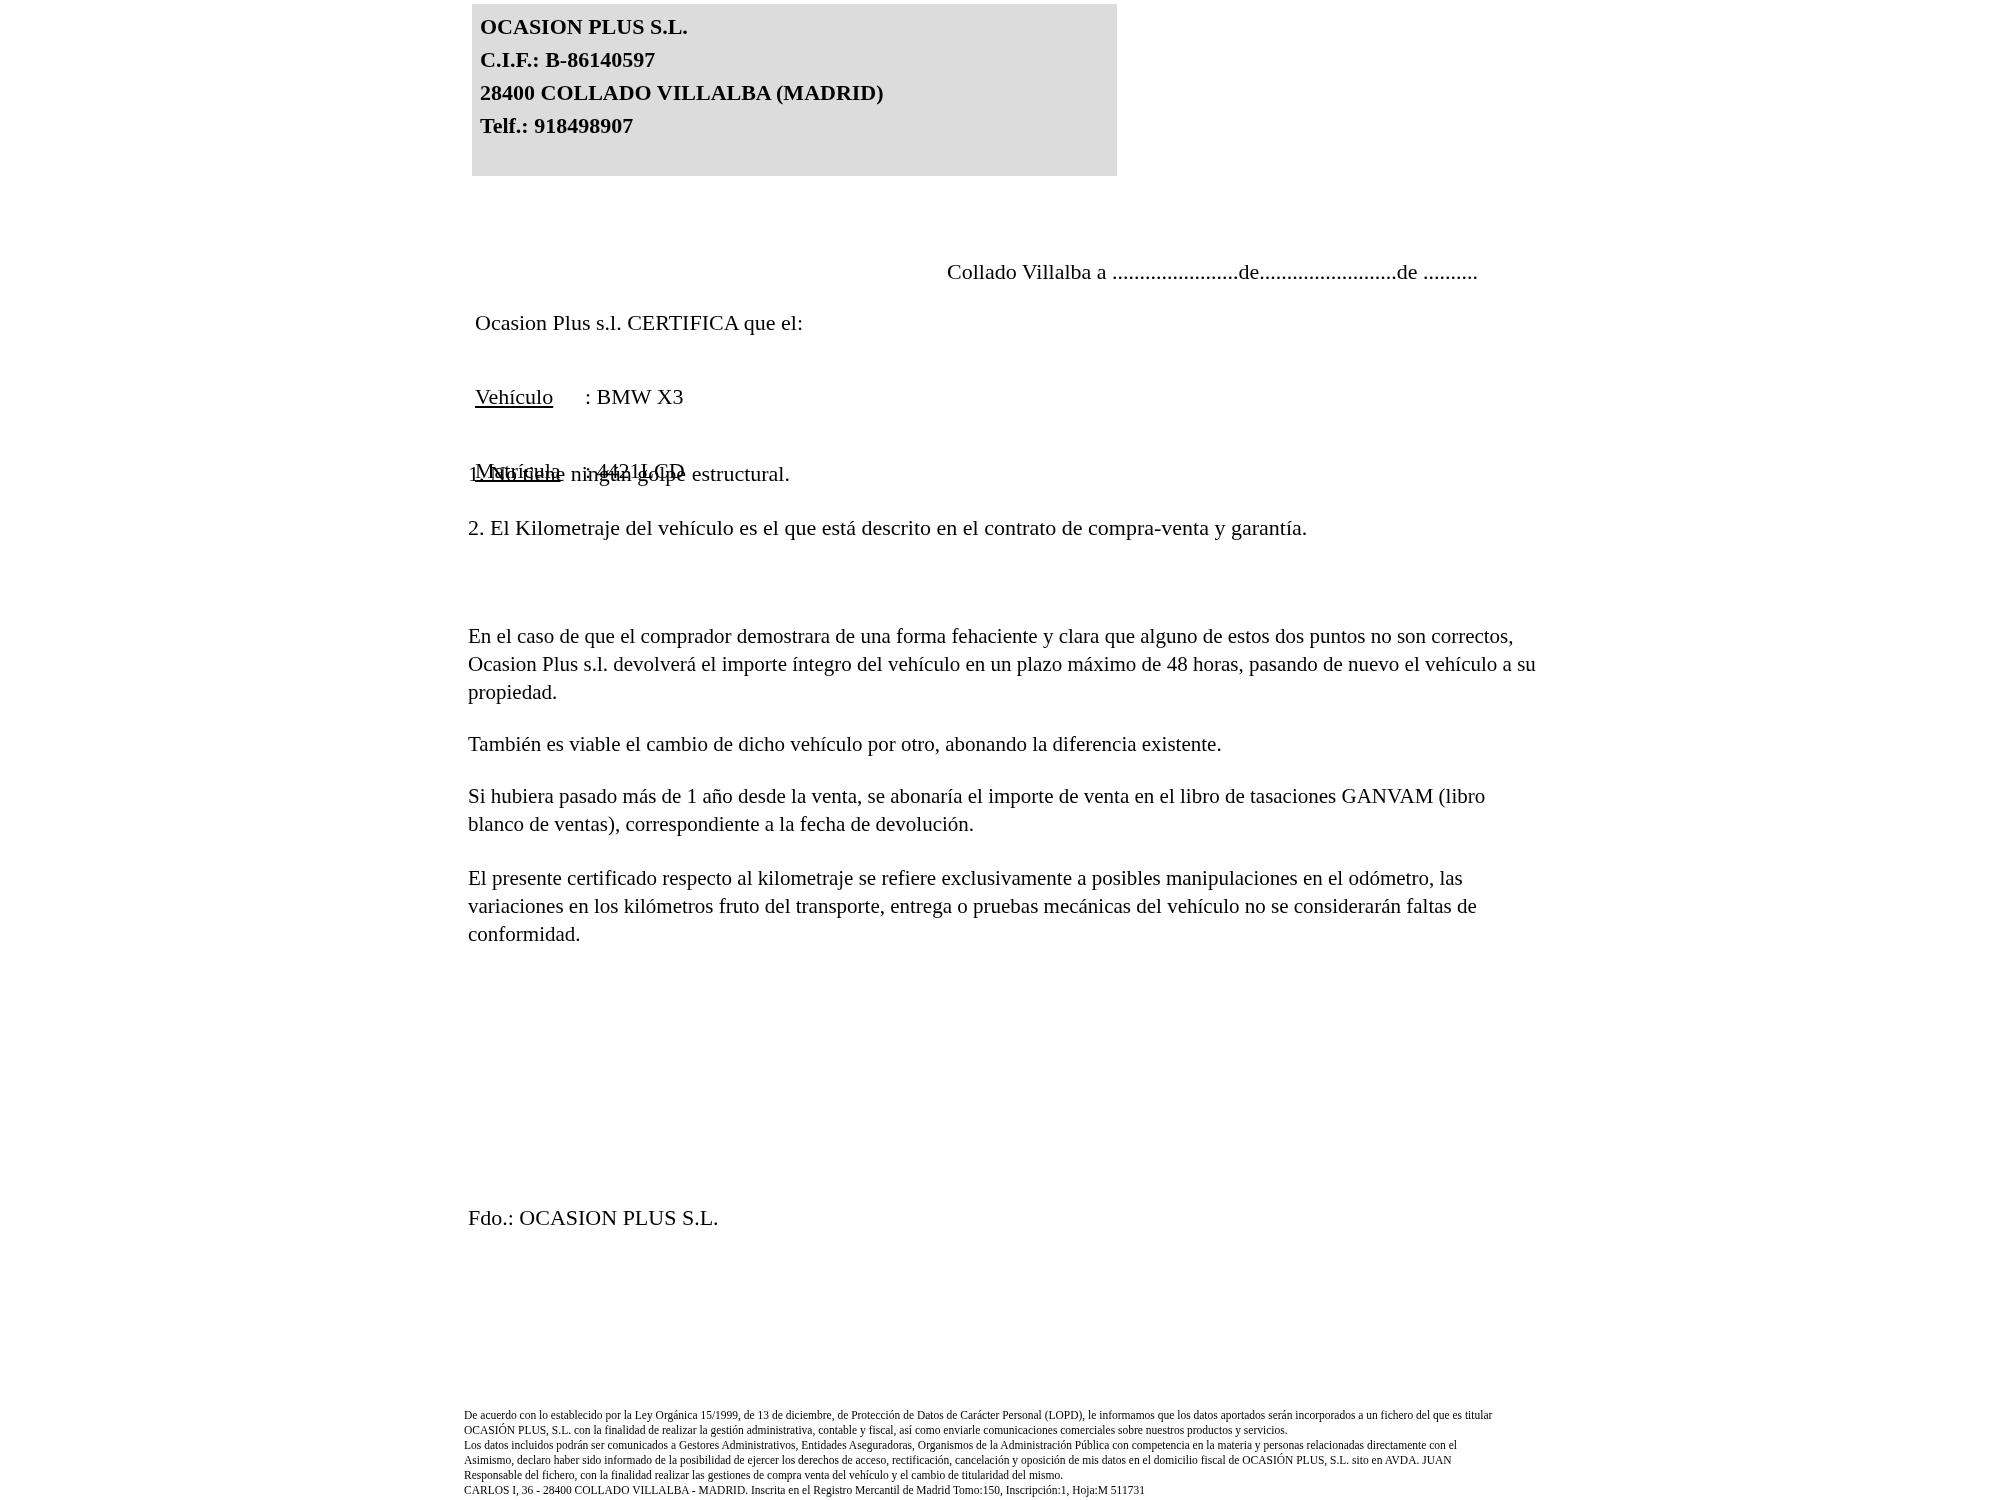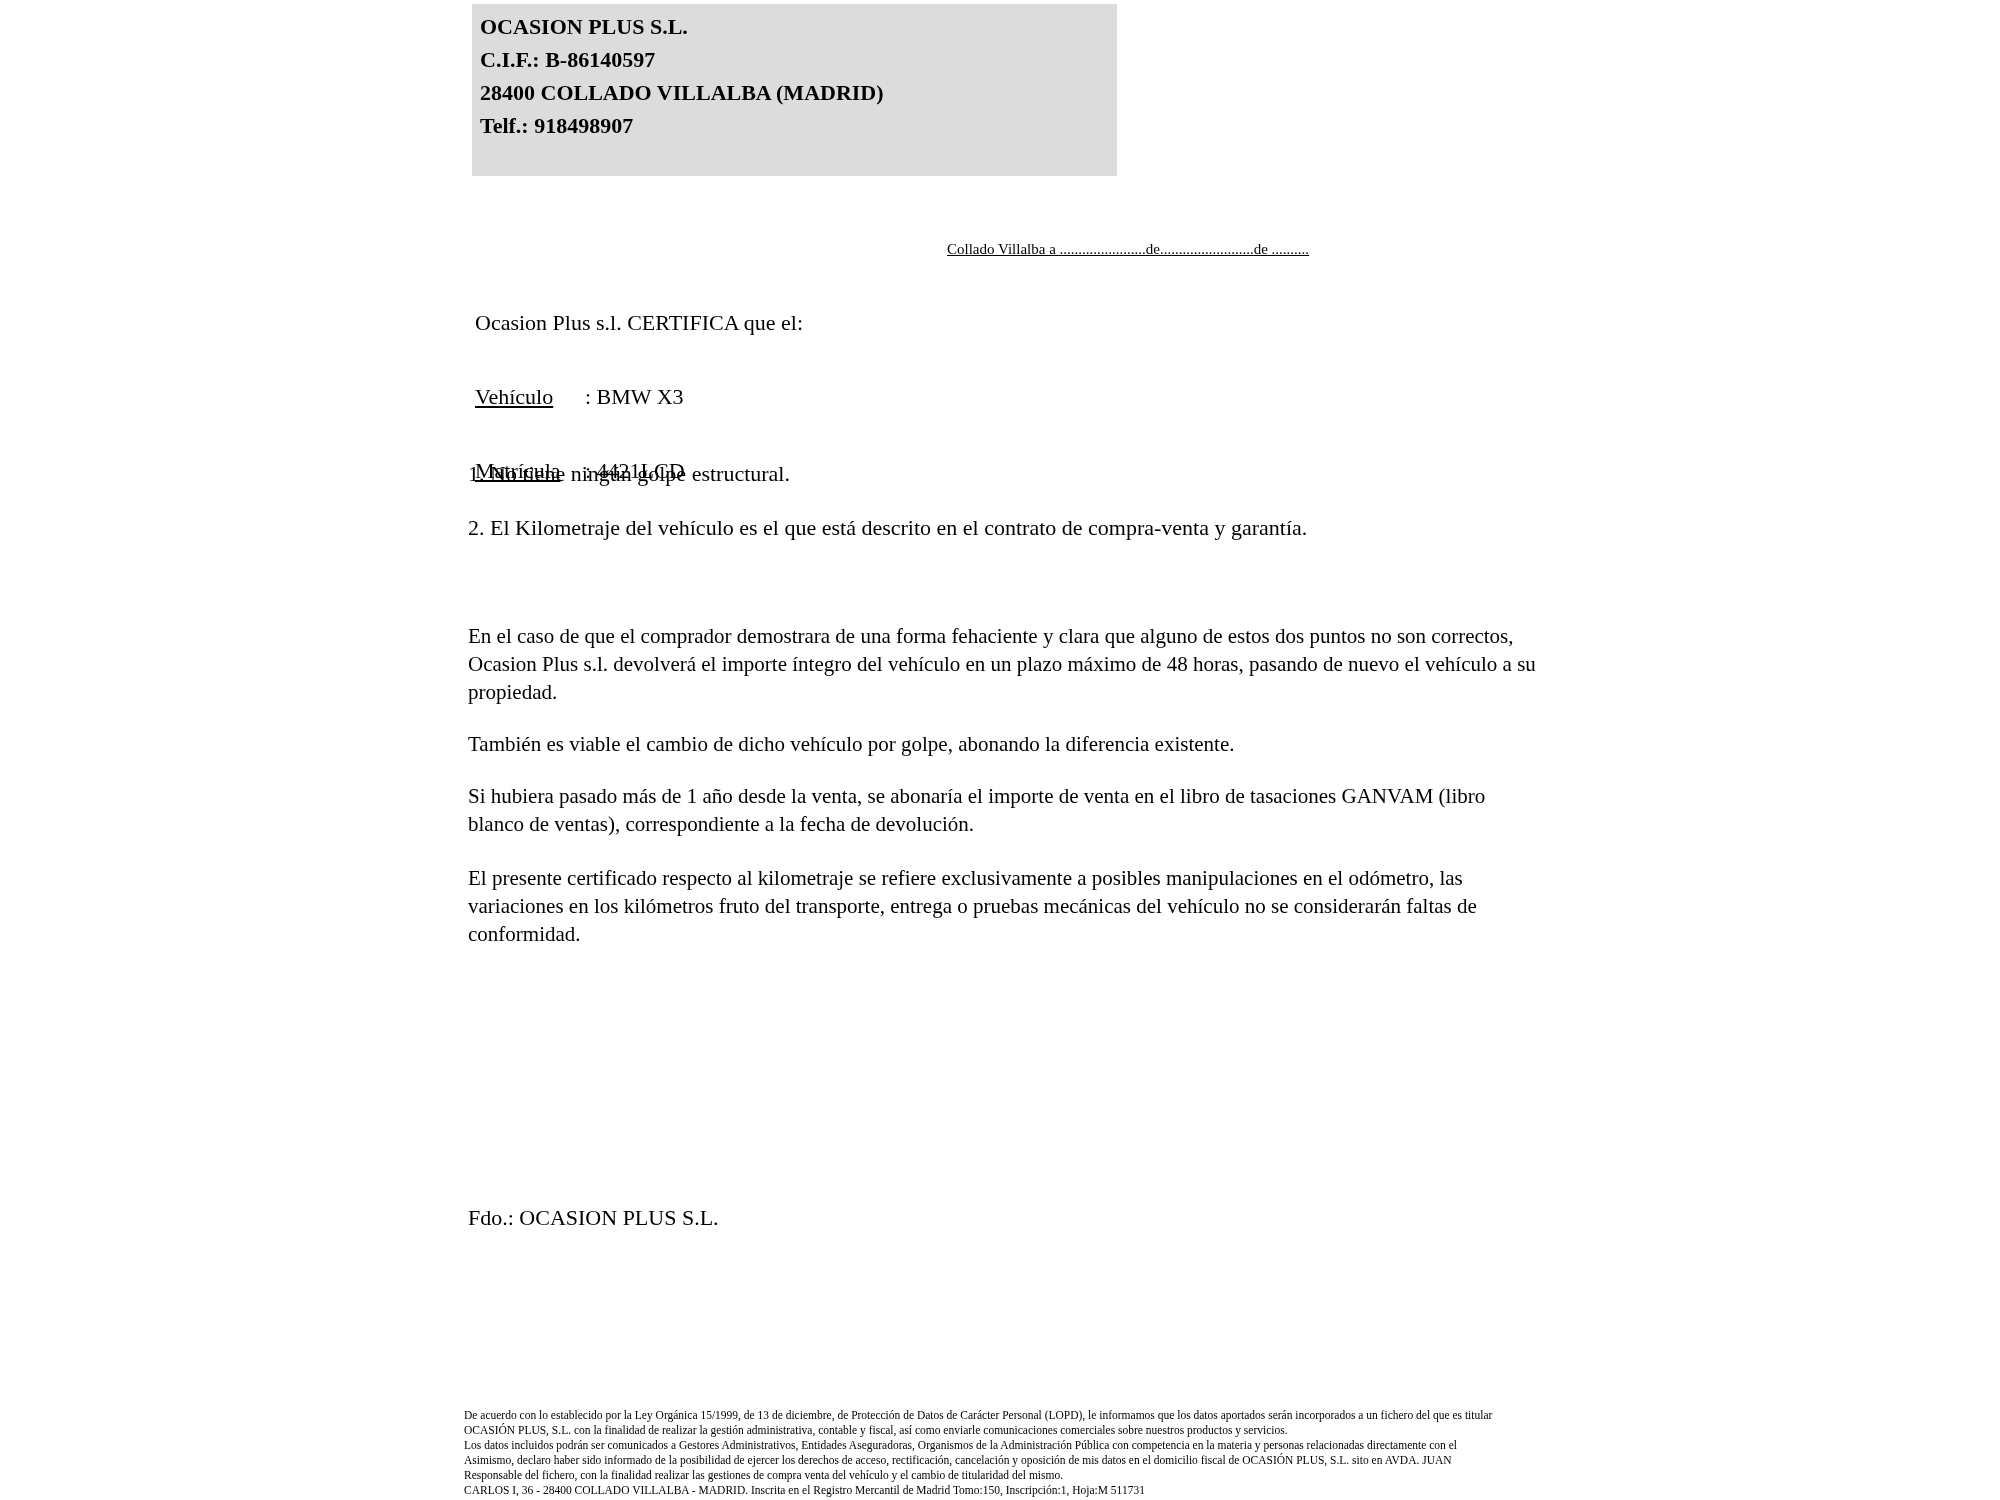--- a/index.html
+++ b/index.html
@@ -29,24 +29,23 @@
   }
   .header-line {
     font-size: 22px;
     font-weight: bold;
     line-height: 33px;
     white-space: nowrap;
   }
   .date-line {
     position: absolute;
     left: 947px;
-    top: 241px;
-    font-size: 15px;
+    top: 259px;
+    font-size: 22px;
     white-space: nowrap;
-    text-decoration: underline;
   }
   .cert-block {
     position: absolute;
     left: 475px;
     top: 306px;
     font-size: 22px;
   }
   .cert-intro {
     line-height: 34px;
   }
@@ -122,21 +121,21 @@
     </div>
     <div class="field-row">
       <span class="field-label">Matrícula</span><span class="field-value">: 4421LCD</span>
     </div>
   </div>
 
   <div class="point point-1">1. No tiene ningún golpe estructural.</div>
   <div class="point point-2">2. El Kilometraje del vehículo es el que está descrito en el contrato de compra-venta y garantía.</div>
 
   <div class="para para-1">En el caso de que el comprador demostrara de una forma fehaciente y clara que alguno de estos dos puntos no son correctos, Ocasion Plus s.l. devolverá el importe íntegro del vehículo en un plazo máximo de 48 horas, pasando de nuevo el vehículo a su propiedad.</div>
-  <div class="para para-2">También es viable el cambio de dicho vehículo por golpe, abonando la diferencia existente.</div>
+  <div class="para para-2">También es viable el cambio de dicho vehículo por otro, abonando la diferencia existente.</div>
   <div class="para para-3">Si hubiera pasado más de 1 año desde la venta, se abonaría el importe de venta en el libro de tasaciones GANVAM (libro blanco de ventas), correspondiente a la fecha de devolución.</div>
   <div class="para para-4">El presente certificado respecto al kilometraje se refiere exclusivamente a posibles manipulaciones en el odómetro, las variaciones en los kilómetros fruto del transporte, entrega o pruebas mecánicas del vehículo no se considerarán faltas de conformidad.</div>
 
   <div class="signature">Fdo.: OCASION PLUS S.L.</div>
 
   <div class="legal">
     <div class="legal-line">De acuerdo con lo establecido por la Ley Orgánica 15/1999, de 13 de diciembre, de Protección de Datos de Carácter Personal (LOPD), le informamos que los datos aportados serán incorporados a un fichero del que es titular</div>
     <div class="legal-line">OCASIÓN PLUS, S.L. con la finalidad de realizar la gestión administrativa, contable y fiscal, así como enviarle comunicaciones comerciales sobre nuestros productos y servicios.</div>
     <div class="legal-line">Los datos incluidos podrán ser comunicados a Gestores Administrativos, Entidades Aseguradoras, Organismos de la Administración Pública con competencia en la materia y personas relacionadas directamente con el</div>
     <div class="legal-line">Asimismo, declaro haber sido informado de la posibilidad de ejercer los derechos de acceso, rectificación, cancelación y oposición de mis datos en el domicilio fiscal de OCASIÓN PLUS, S.L. sito en AVDA. JUAN</div>

